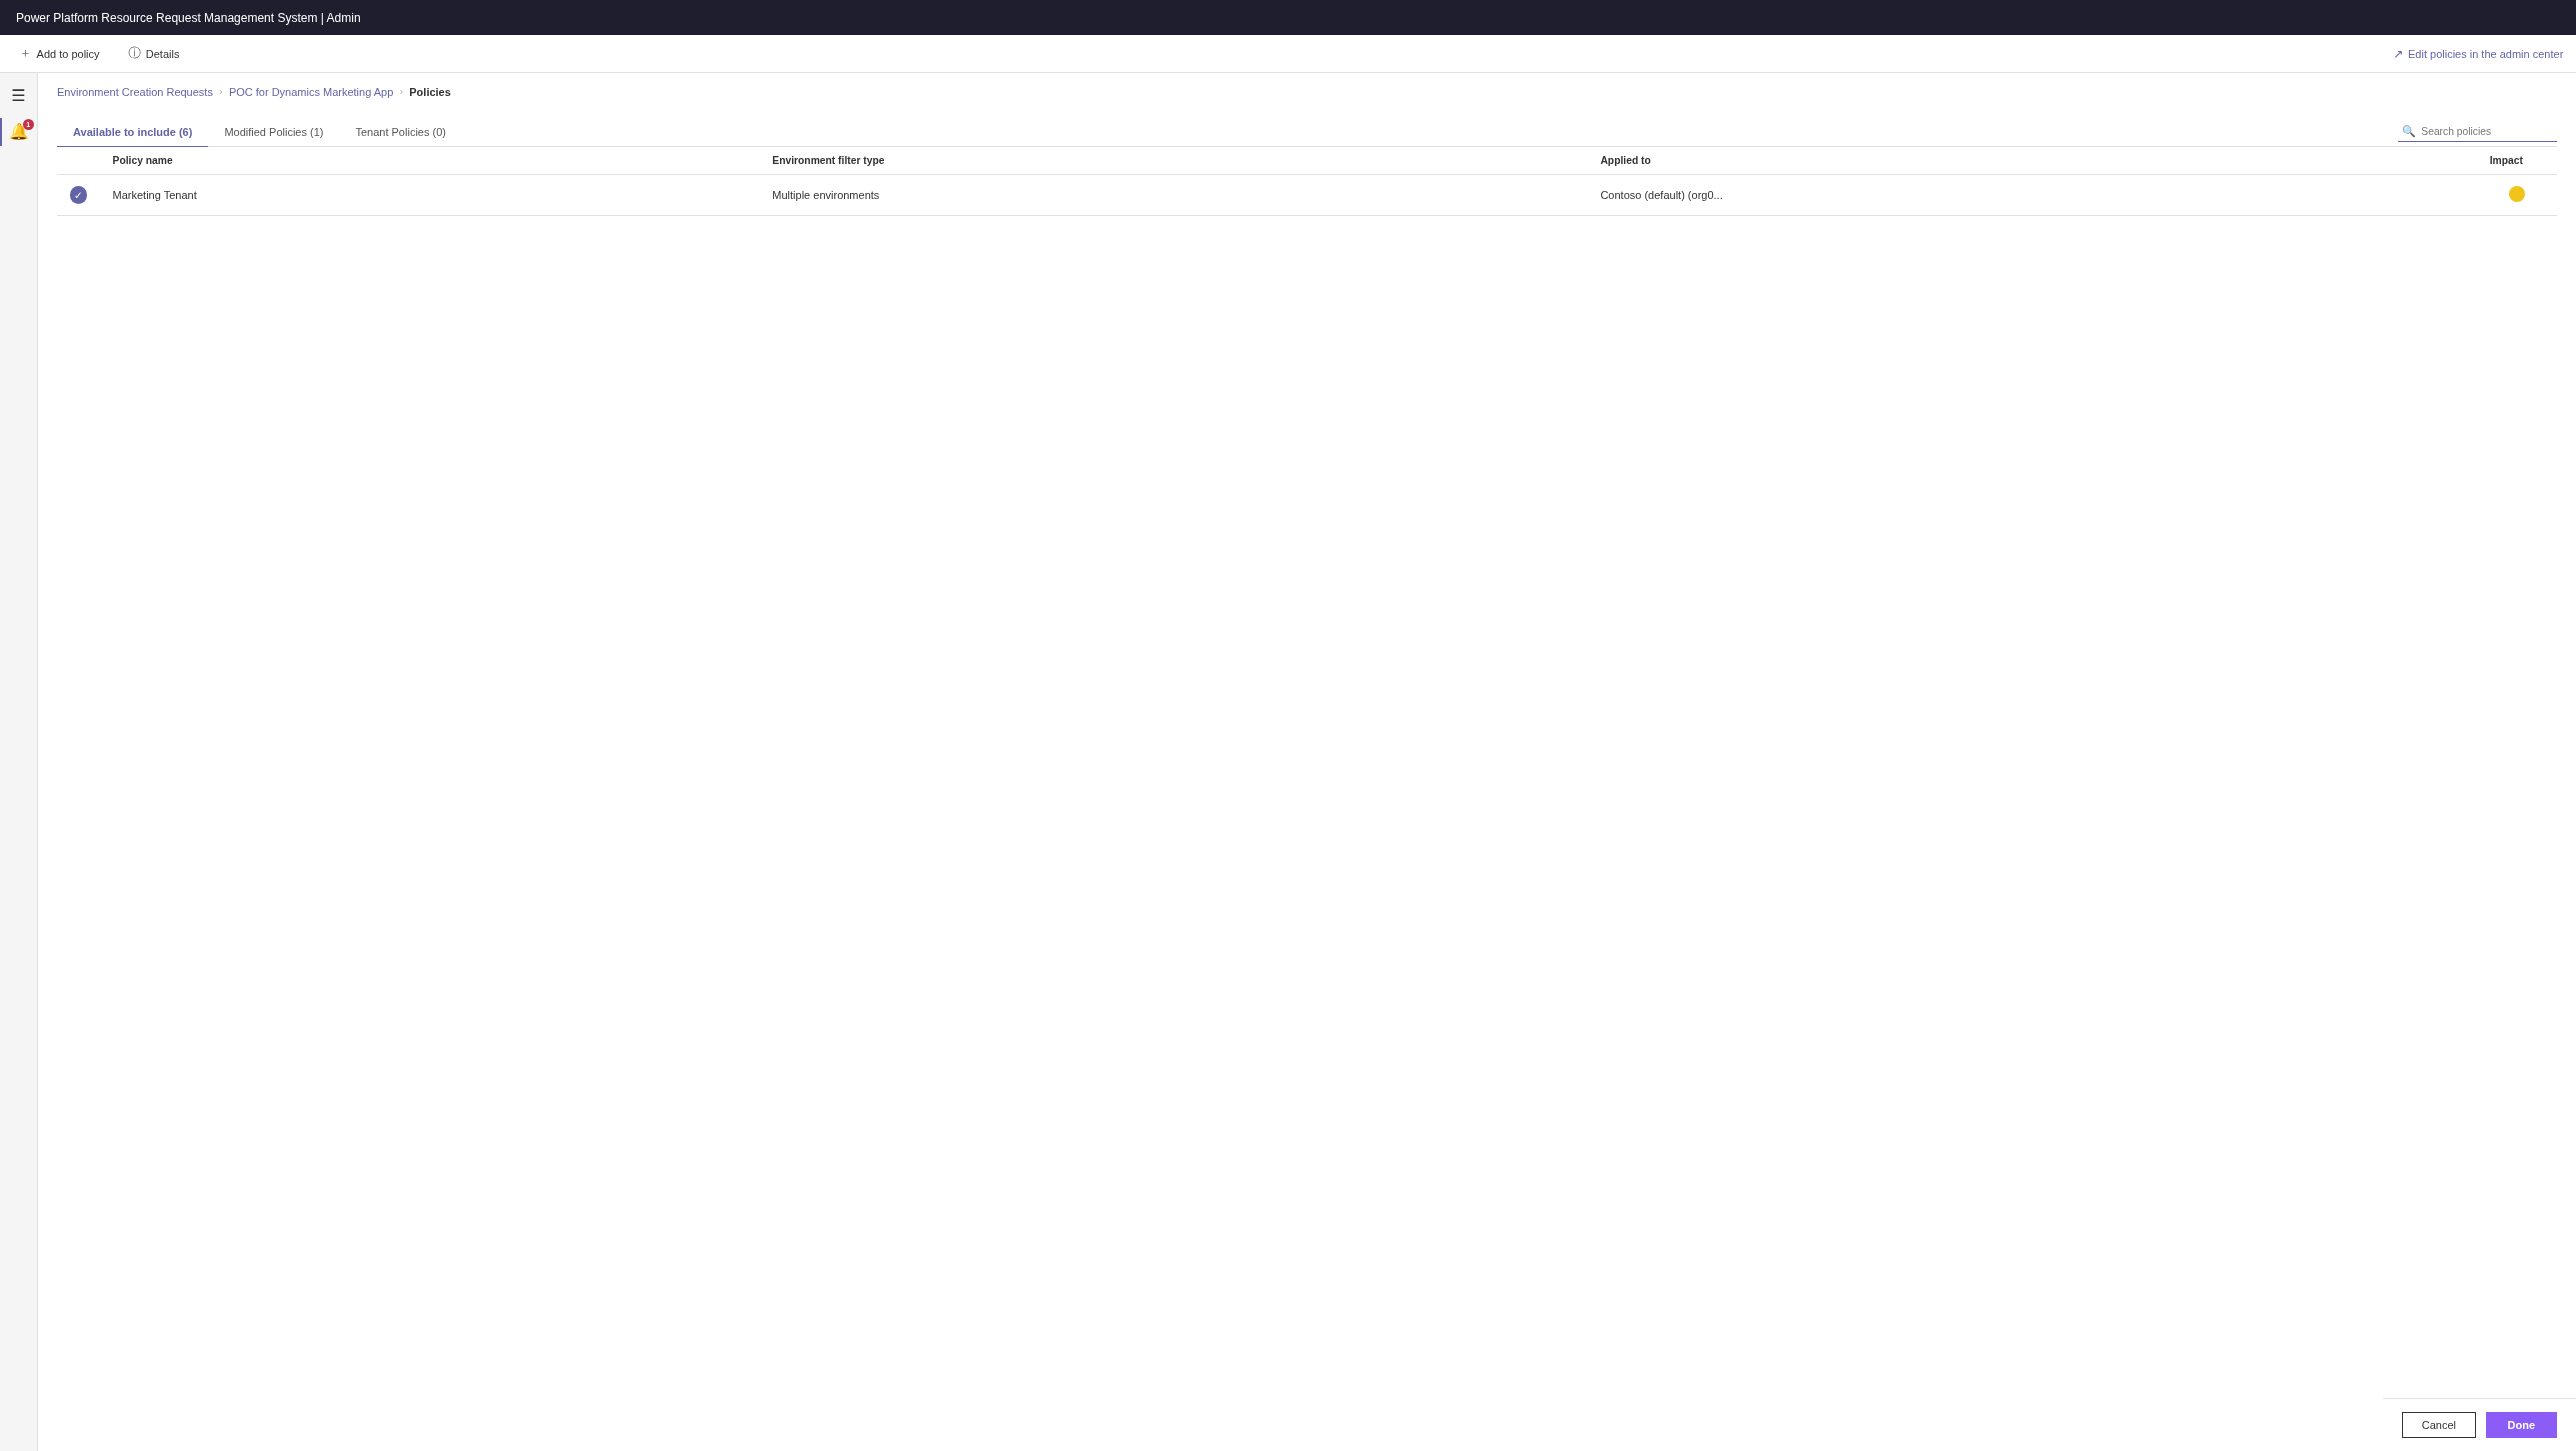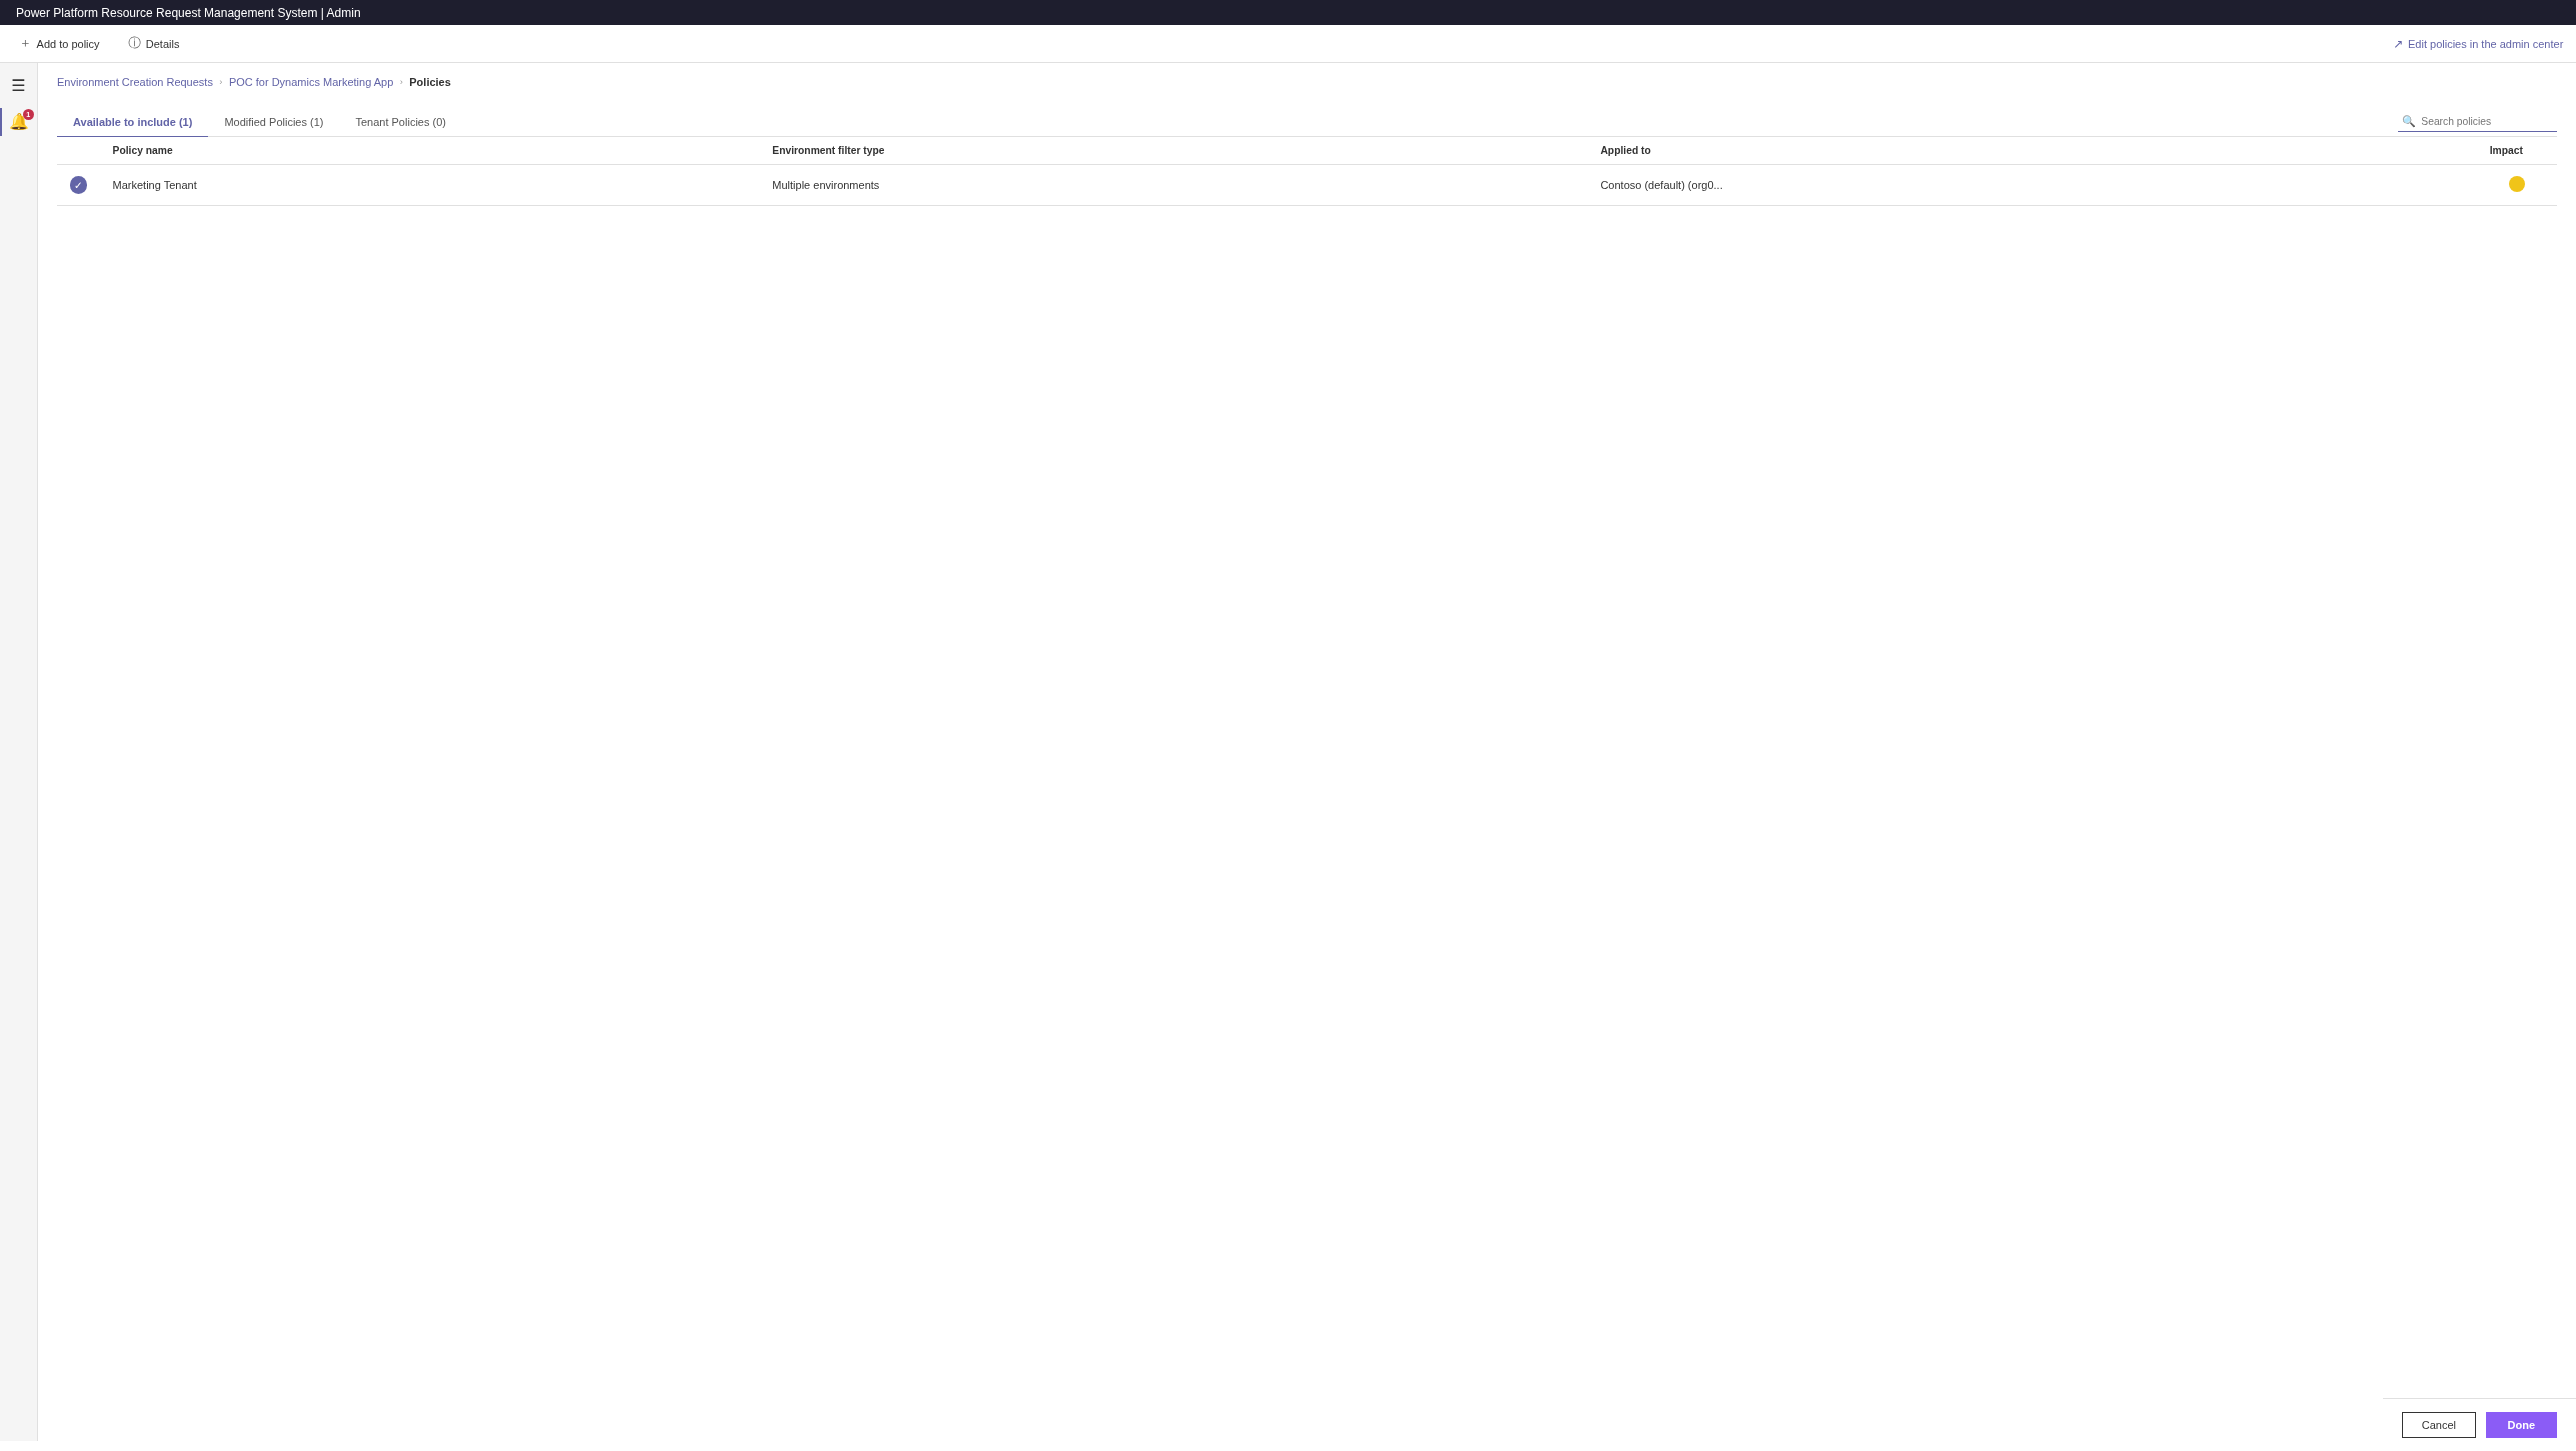--- a/index.html
+++ b/index.html
@@ -5,21 +5,21 @@
     * { box-sizing: border-box; margin: 0; padding: 0; }
     body { font-family: 'Segoe UI', sans-serif; background: #fff; color: #333; font-size: 11px; }
 
     
     .title-bar {
       background: #1e1e2e;
       color: #fff;
       padding: 8px 16px;
       font-size: 12px;
       font-weight: 400;
-      height: 25px;
+      height: 35px;
       display: flex;
       align-items: center;
     }
 
     
     .toolbar {
       display: flex;
       align-items: center;
       justify-content: space-between;
       padding: 6.4px 12.7px;
@@ -298,21 +298,21 @@
       <span class="sep">›</span>
       <span style="cursor:pointer;">POC for Dynamics Marketing App</span>
       <span class="sep">›</span>
       <span class="current">Policies</span>
     </div>
 
 
     <div class="tabs">
       <div class="tabs-left">
         <div class="tab active">
-          <span>Available to include (1)</span>
+          <span>Available to include (6)</span>
         </div>
         <div class="tab">
           <span>Modified Policies (1)</span>
         </div>
         <div class="tab">
           <span>Tenant Policies (0)</span>
         </div>
       </div>
       <div class="search-box">
         <span class="search-icon">🔍</span>

